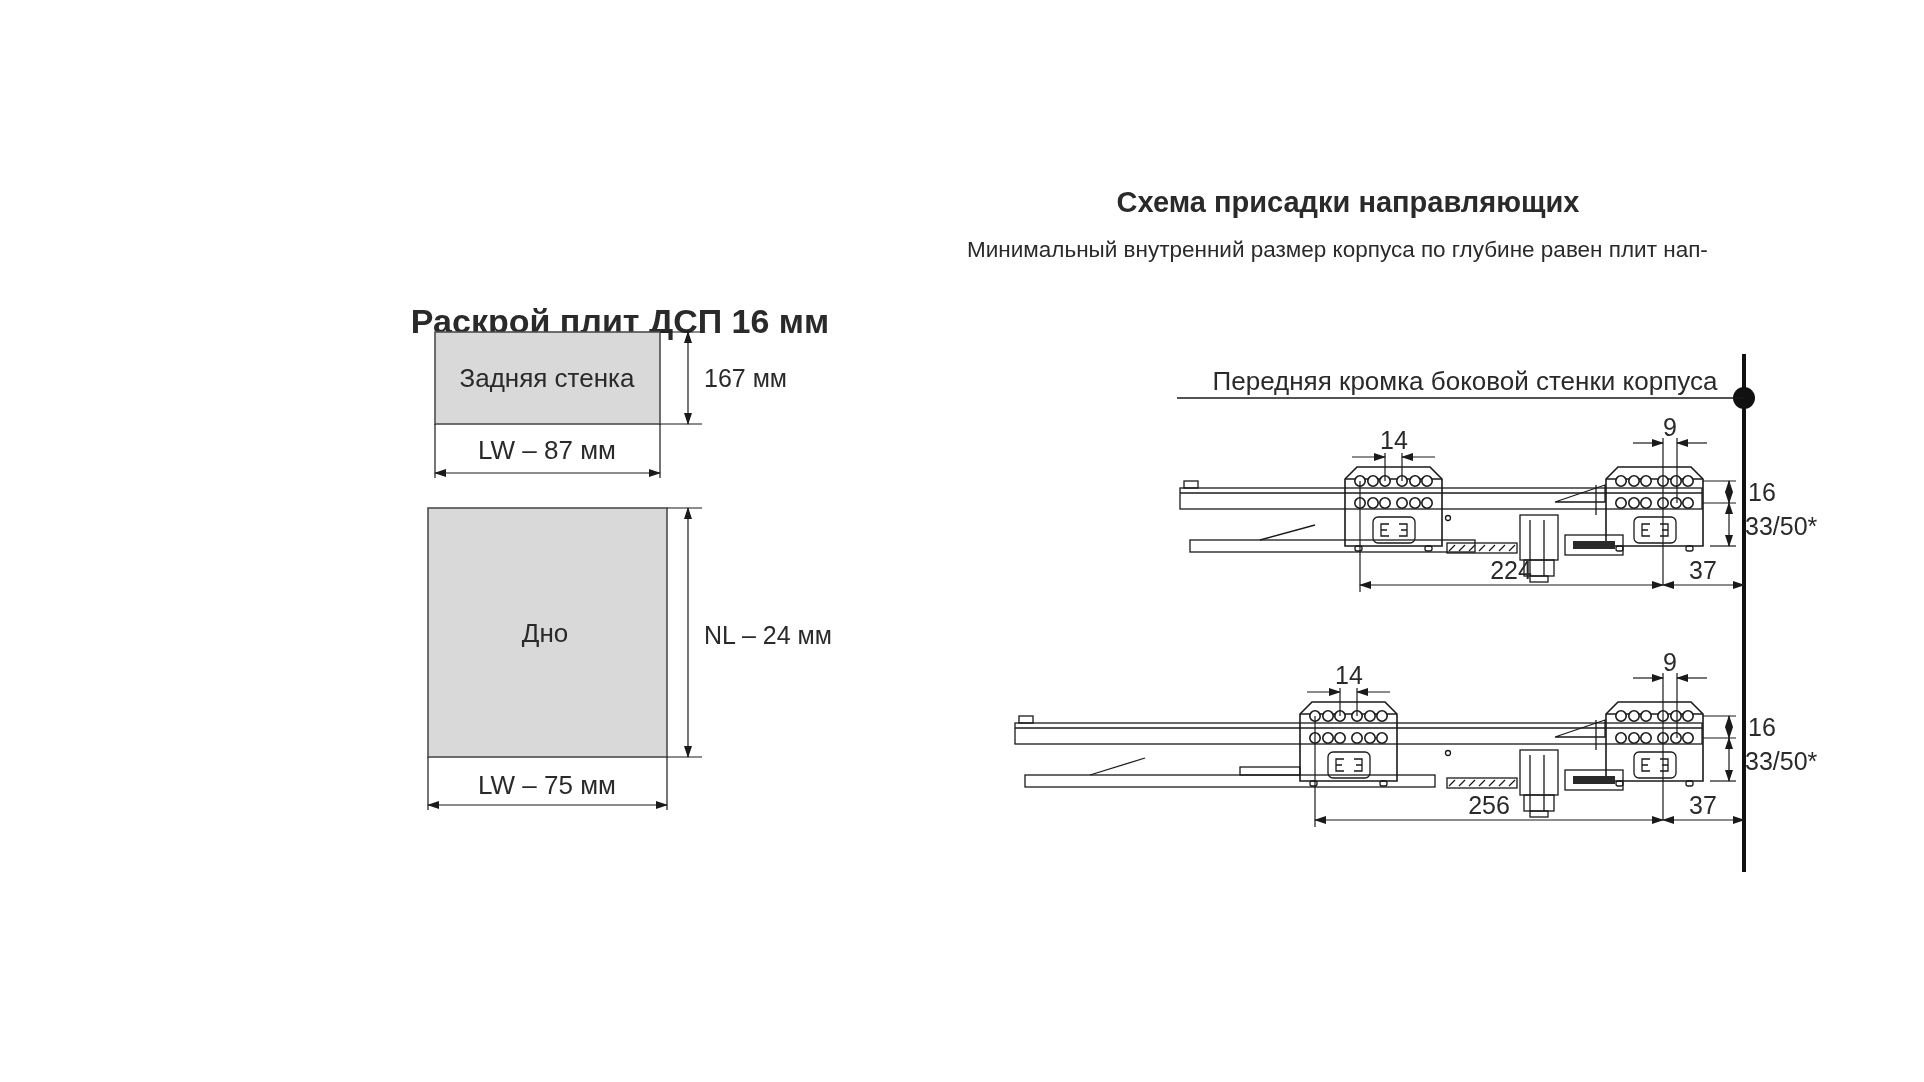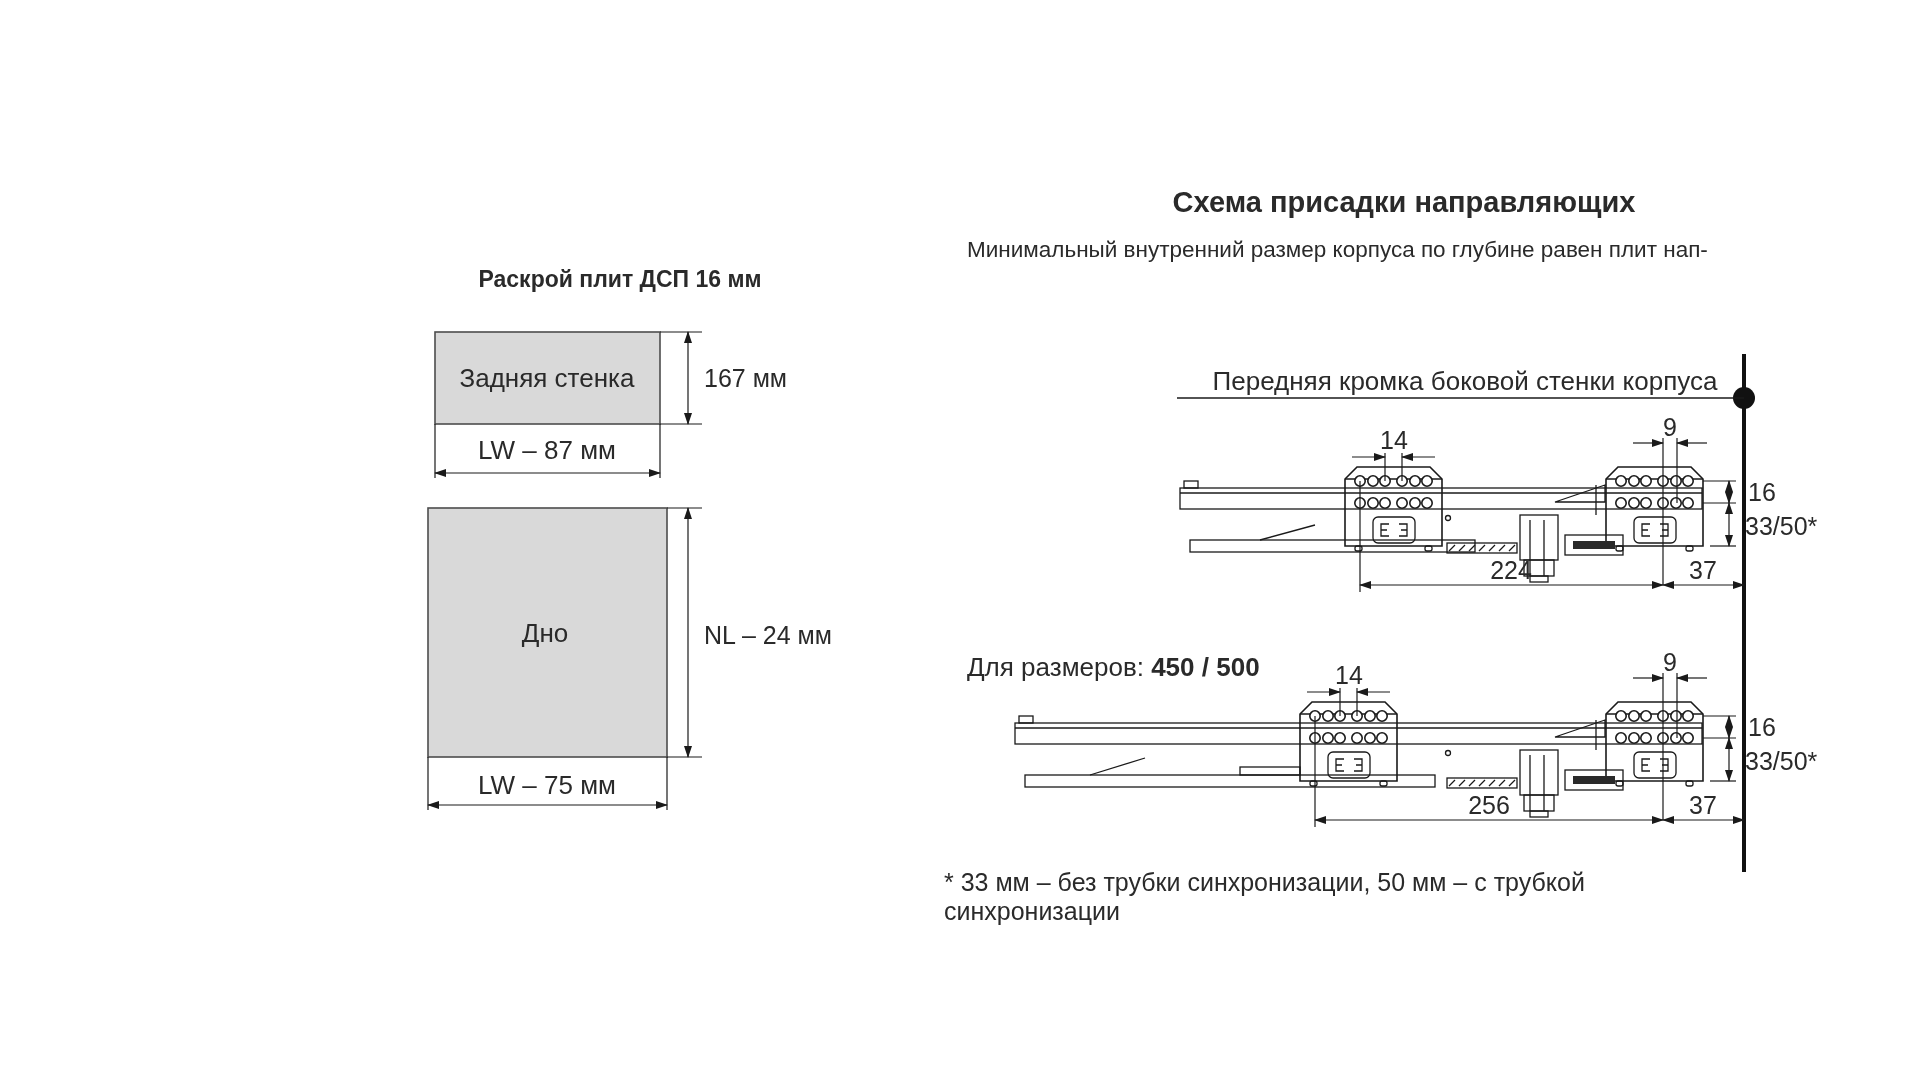--- a/index.html
+++ b/index.html
@@ -1,19 +1,19 @@
 <!DOCTYPE html>
 <html><head>
 <meta charset="utf-8">
 <style>
   html,body{margin:0;padding:0;background:#fff;}
   #page{position:relative;width:1924px;height:1082px;background:#ffffff;overflow:hidden;
         font-family:"Liberation Sans", sans-serif;color:#1f1f1f;}
   .abs{position:absolute;}
-  .h1{font-weight:bold;font-size:23px;color:#2a2a2a;text-align:center;}
+  .h1{font-weight:bold;font-size:34px;color:#2a2a2a;text-align:center;margin-top:36px;}
   .h1r{font-weight:bold;font-size:29px;color:#2a2a2a;text-align:center;}
   .para{font-size:22.5px;line-height:28.5px;color:#2a2a2a;}
   .sizes{font-size:26px;color:#2a2a2a;}
   .sizes b{font-weight:bold;}
   .footnote{font-size:25px;color:#2a2a2a;}
   svg text{fill:#2a2a2a;}
   .lbl{font-size:26px;}
   .dimtxt{font-size:25px;}
   .dim{stroke:#1a1a1a;stroke-width:1.2;fill:none;}
   .draw{stroke:#1a1a1a;stroke-width:1.3;fill:none;}
@@ -65,31 +65,27 @@
     </g>
 
     <g>
       <line class="dim" x1="88" y1="497" x2="88" y2="550"></line>
       <line class="dim" x1="327" y1="497" x2="327" y2="550"></line>
       <text class="lbl" x="207" y="525" text-anchor="middle" dominant-baseline="central">LW – 75 мм</text>
       <line class="dim" x1="88" y1="545" x2="327" y2="545" marker-start="url(#arr)" marker-end="url(#arr)"></line>
     </g>
   </svg>
 
-  <div class="abs h1r" style="left:964px;top:186px;width:880px;">Схема присадки направляющих</div>
+  <div class="abs h1r" style="left:908px;top:186px;width:880px;">Схема присадки направляющих</div>
 
   <div class="abs para" style="left:967px;top:236px;width:830px;">
     <span>Минимальный внутренний размер корпуса по глубине равен плит нап-</span><br>
   </div>
 
 
-  <div class="abs sizes" style="left:967px;top:652px;">
-    <span>Для размеров:</span>
-    <b>450 / 500</b>
-  </div>
 
   <svg class="abs" style="left:940px;top:350px;" width="884" height="540" viewBox="0 0 884 540">
     <defs>
 
       <g id="mount-block">
         <path class="blk" d="M0,79 L0,12 L12,0 L85,0 L97,12 L97,79 Z"></path>
         <line class="draw" x1="0" y1="12" x2="97" y2="12"></line>
         <circle class="hole" cx="15" cy="14" r="5.2"></circle>
           <circle class="hole" cx="28" cy="14" r="5.2"></circle>
           <circle class="hole" cx="40" cy="14" r="5.2"></circle>
@@ -222,15 +218,14 @@
       <g>
         <line class="dim" x1="375" y1="366" x2="375" y2="477"></line>
         <line class="dim" x1="375" y1="470" x2="723" y2="470" marker-start="url(#arr)" marker-end="url(#arr)"></line>
         <line class="dim" x1="723" y1="470" x2="804" y2="470" marker-start="url(#arr)" marker-end="url(#arr)"></line>
         <text class="dimtxt" x="549" y="464" text-anchor="middle">256</text>
         <text class="dimtxt" x="763" y="464" text-anchor="middle">37</text>
       </g>
     </g>
   </svg>
 
-  <div class="abs footnote" style="left:944px;top:868px;width:820px;">* 33 мм – без трубки синхронизации, 50 мм – с трубкой синхронизации</div>
 
 </div>
 
 </body></html>

